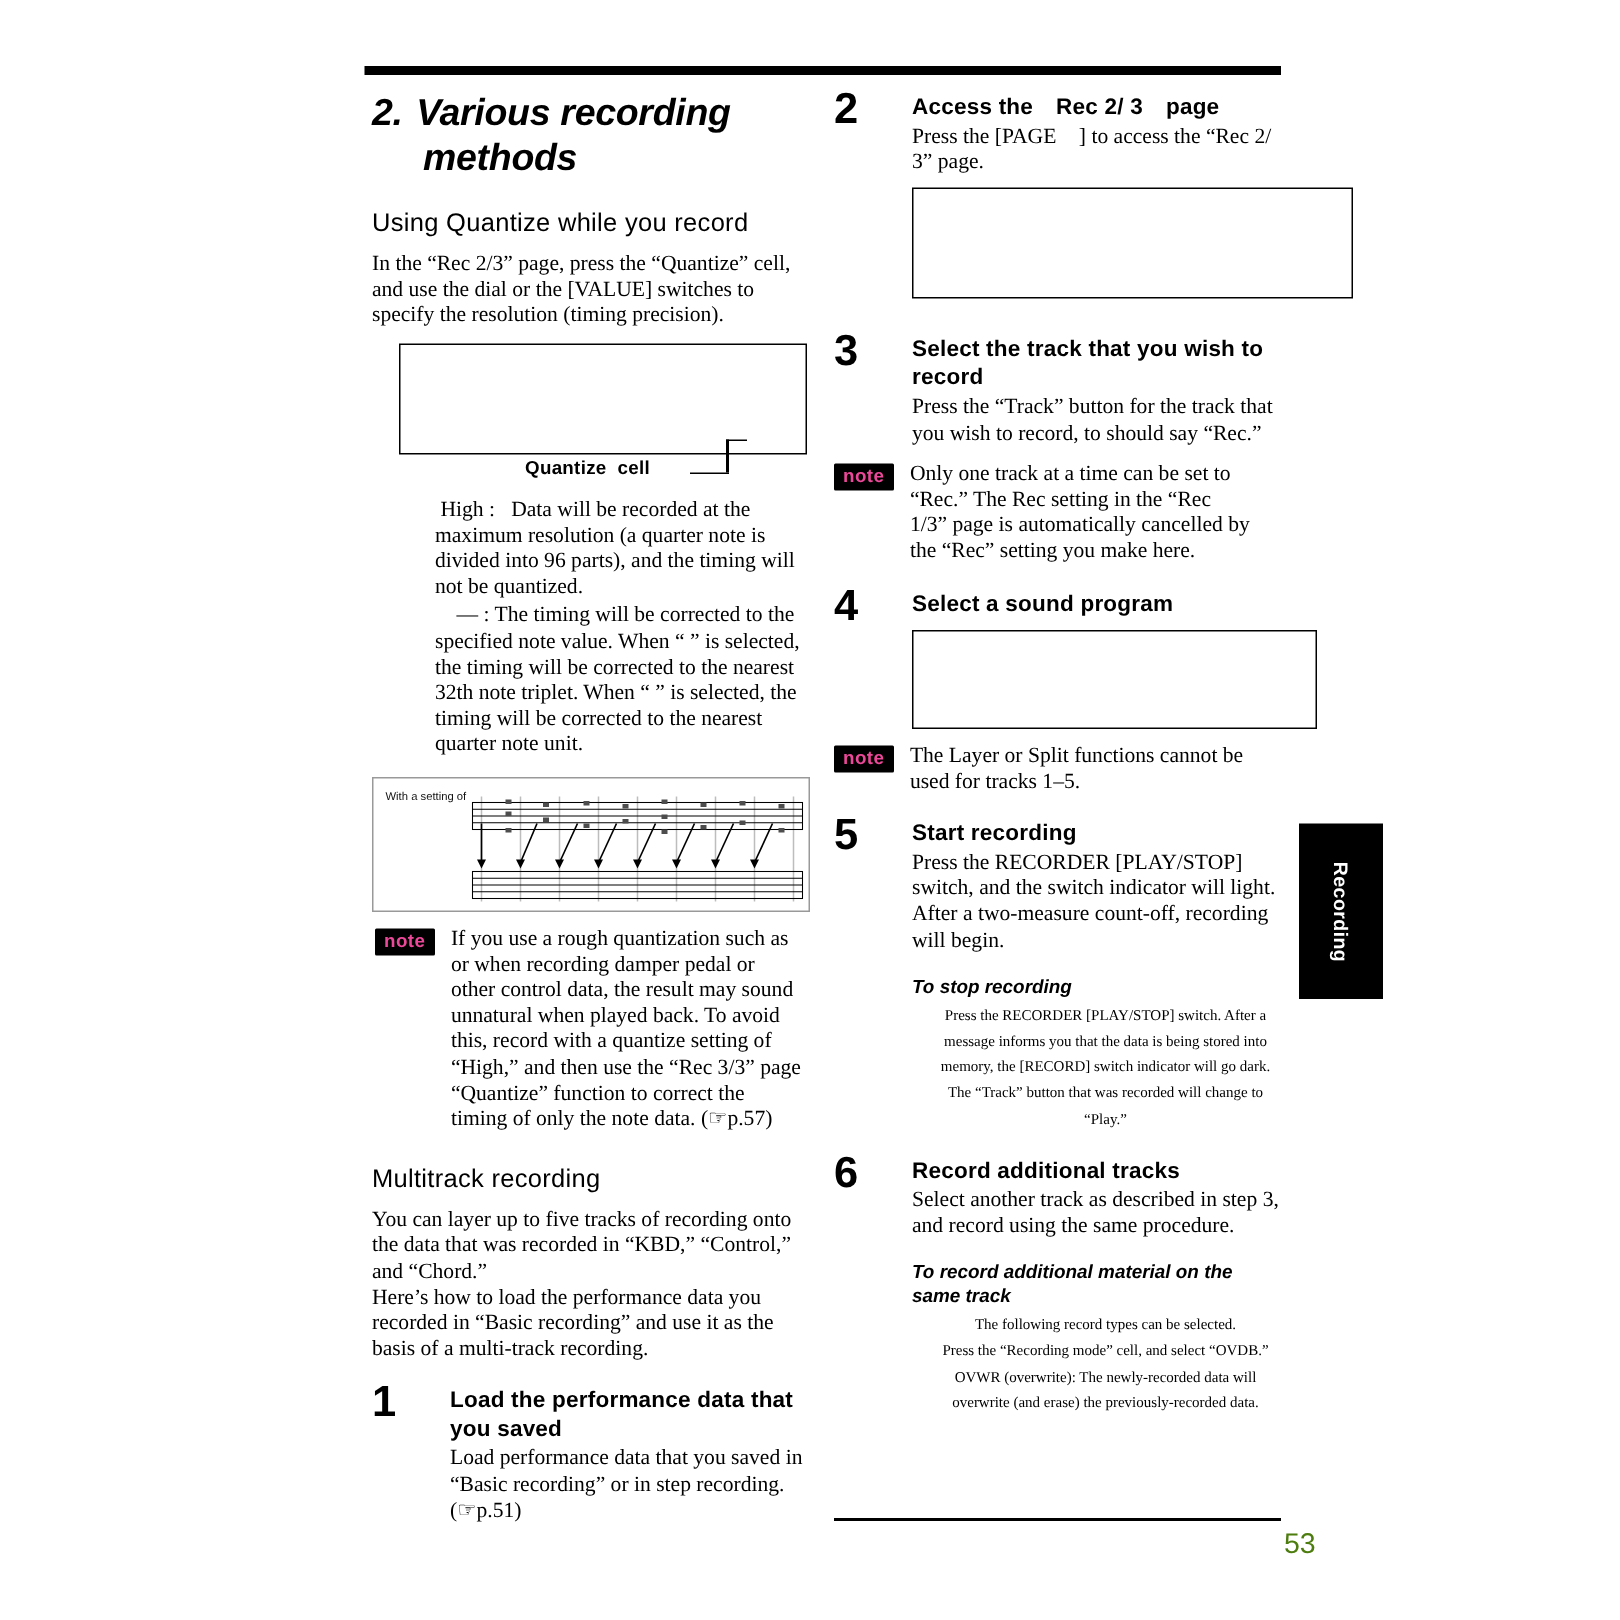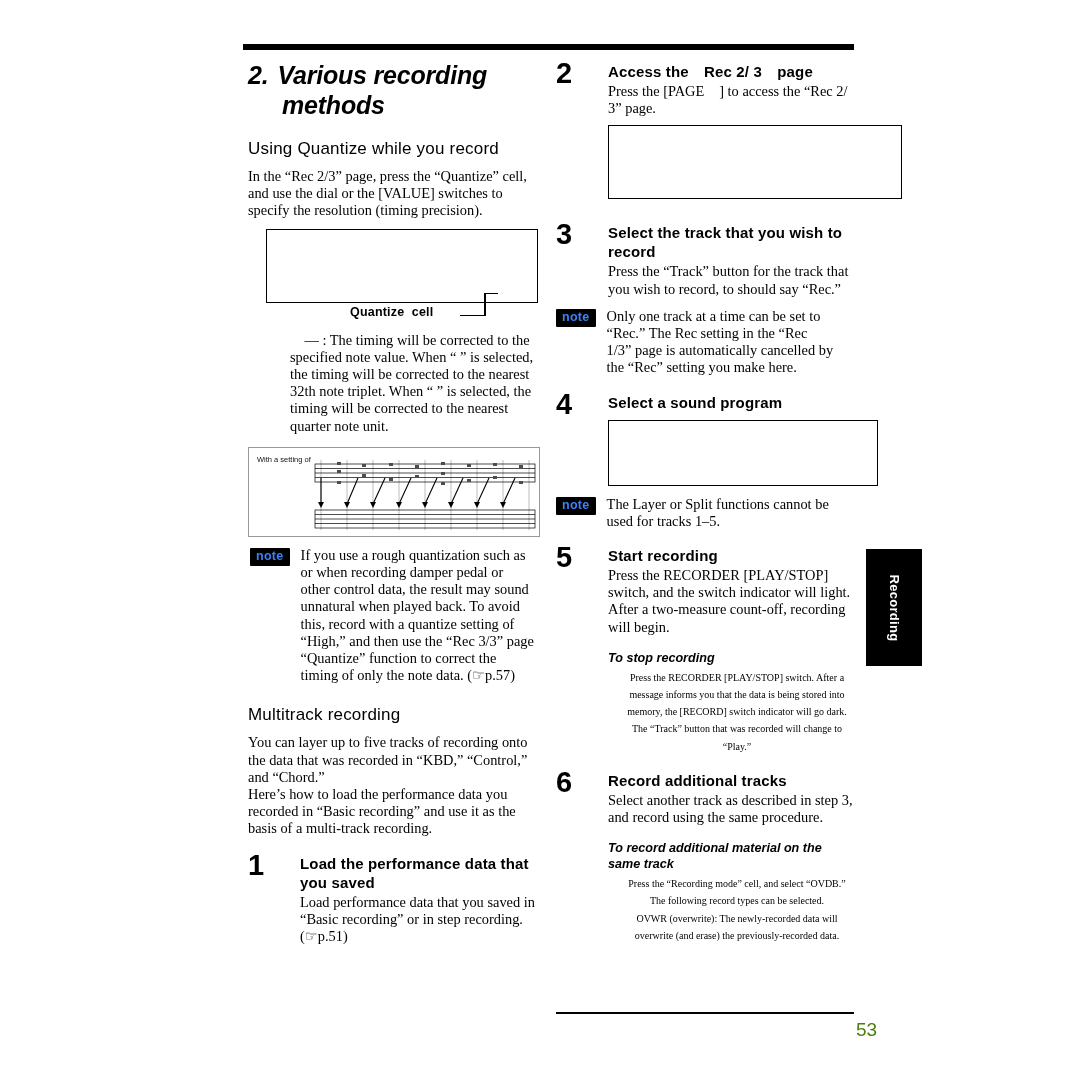--- a/index.html
+++ b/index.html
@@ -161,21 +161,21 @@
 
   
   .noterow {
     display: flex;
     align-items: flex-start;
     margin-top: 10px;
   }
   .note-badge {
     flex: 0 0 auto;
     background: #000;
-    color: #3b82f6;
+    color: #ec4899;
     font-family: "Liberation Sans", sans-serif;
     font-weight: bold;
     font-size: 12.5px;
     line-height: 15px;
     padding: 1px 6px 2px 6px;
     letter-spacing: 0.3px;
     border-radius: 1px;
     margin-top: 1px;
   }
   .note-body {
@@ -281,20 +281,24 @@
     <div class="screenbox left"></div>
 
     <div class="callout">
       <span class="callout-label">Quantize  cell</span>
       <span class="callout-elbow-h"></span>
       <span class="callout-elbow-v"></span>
       <span class="callout-elbow-top"></span>
     </div>
 
     <div class="deflist">
+      <div class="defrow">
+        <span class="term"> High :</span>
+        &nbsp;&nbsp;<span>Data will be recorded at the maximum resolution (a quarter note is divided into 96 parts), and the timing will not be quantized.</span>
+      </div>
       <div class="defrow" style="margin-top:2px;">
         &nbsp;&nbsp;&nbsp;&nbsp;<span class="term dash-term">— :</span>
         <span>The timing will be corrected to the specified note value. When “  ” is selected, the timing will be corrected to the nearest 32th note triplet. When “ ” is selected, the timing will be corrected to the nearest quarter note unit.</span>
       </div>
     </div>
 
     <div class="figbox">
       <span class="fig-cap">With a setting of</span>
       <svg width="292" height="90" viewBox="0 0 292 90" style="position:absolute;left:0;top:0;">
         <g stroke="#bdbdbd" stroke-width="1">
@@ -426,22 +430,22 @@
         <div class="sub-body">Press the RECORDER [PLAY/STOP] switch. After a message informs you that the data is being stored into memory, the [RECORD] switch indicator will go dark. The “Track” button that was recorded will change to “Play.”</div>
       </div>
     </div>
 
     <div class="step" style="margin-top:16px;">
       <span class="step-num">6</span>
       <div class="step-content">
         <div class="step-title">Record additional tracks</div>
         <div class="step-body">Select another track as described in step 3, and record using the same procedure.</div>
         <div class="subhead">To record additional material on the same track</div>
+        <div class="sub-body">The following record types can be selected.</div>
         <div class="sub-body">Press the “Recording mode” cell, and select “OVDB.”</div>
-        <div class="sub-body">The following record types can be selected.</div>
         <div class="sub-body">OVWR  (overwrite): The newly-recorded data will overwrite (and erase) the previously-recorded data.</div>
       </div>
     </div>
 
   </div>
 
   <div class="sidetab">
     <span>Recording</span>
   </div>
 

